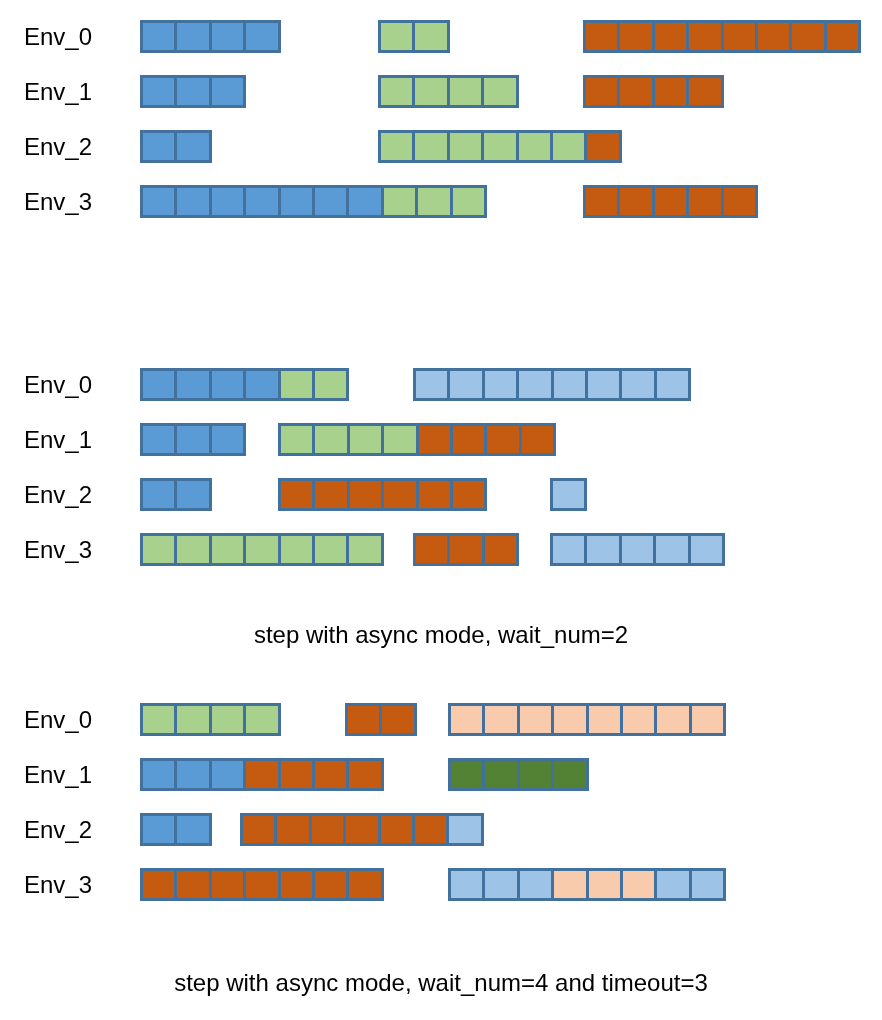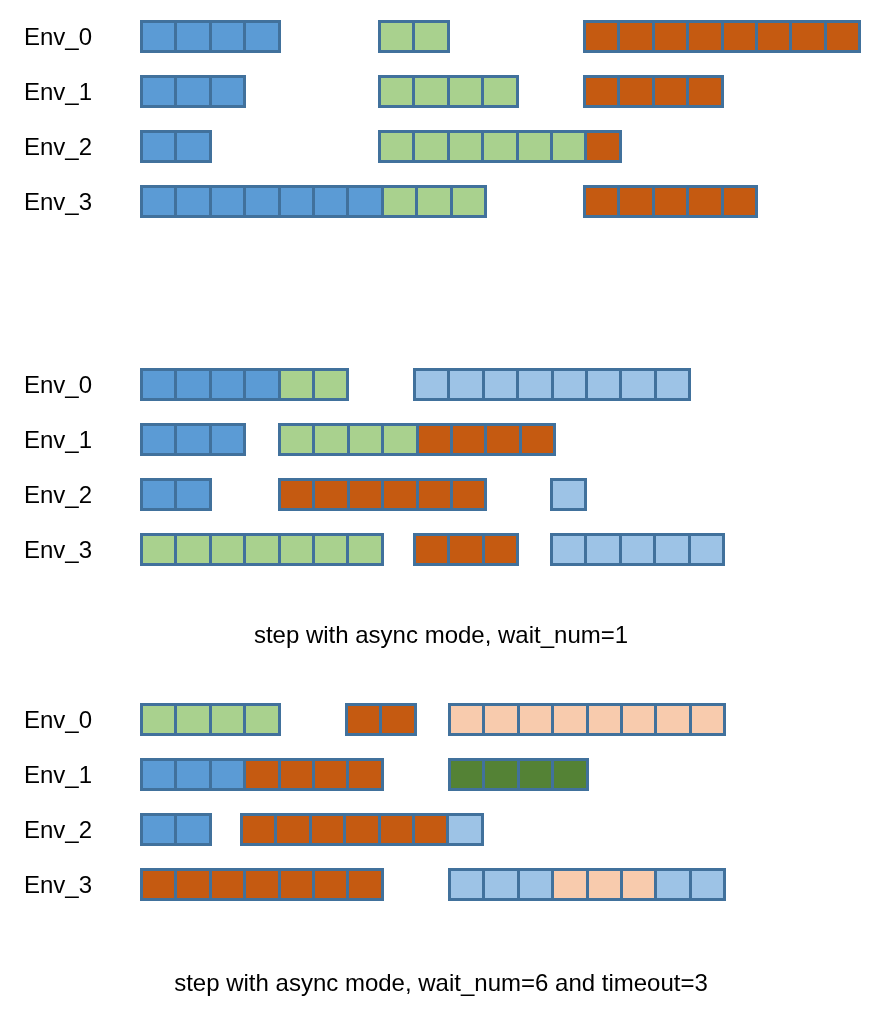--- a/index.html
+++ b/index.html
@@ -44,22 +44,22 @@
     white-space: nowrap;
   }
   #caption-0 { top: 274px; }
   #caption-1 { top: 621px; }
   #caption-2 { top: 969px; }
 </style>
 </head>
 <body>
 
 <div class="stage">
-  <div class="caption" id="caption-1">step with async mode, wait_num=1</div>
-  <div class="caption" id="caption-2">step with async mode, wait_num=6 and timeout=3</div>
+  <div class="caption" id="caption-1">step with async mode, wait_num=2</div>
+  <div class="caption" id="caption-2">step with async mode, wait_num=4 and timeout=3</div>
 <div class="env-label" style="top: 20px; height: 33px; line-height: 33px;">Env_0</div>
     <div class="bar-segment" style="left: 140px; top: 20px;">
       <div class="bar-cell" style="width: 37.4px; height: 33px; border-width: 3px; background: rgb(91, 155, 213);"></div>
       <div class="bar-cell" style="width: 37.4px; height: 33px; border-width: 3px; background: rgb(91, 155, 213);"></div>
       <div class="bar-cell" style="width: 37.4px; height: 33px; border-width: 3px; background: rgb(91, 155, 213);"></div>
       <div class="bar-cell" style="width: 37.4px; height: 33px; border-width: 3px; background: rgb(91, 155, 213);"></div>
     </div>
     <div class="bar-segment" style="left: 378px; top: 20px;">
       <div class="bar-cell" style="width: 37.4px; height: 33px; border-width: 3px; background: rgb(169, 209, 142);"></div>
       <div class="bar-cell" style="width: 37.4px; height: 33px; border-width: 3px; background: rgb(169, 209, 142);"></div>

